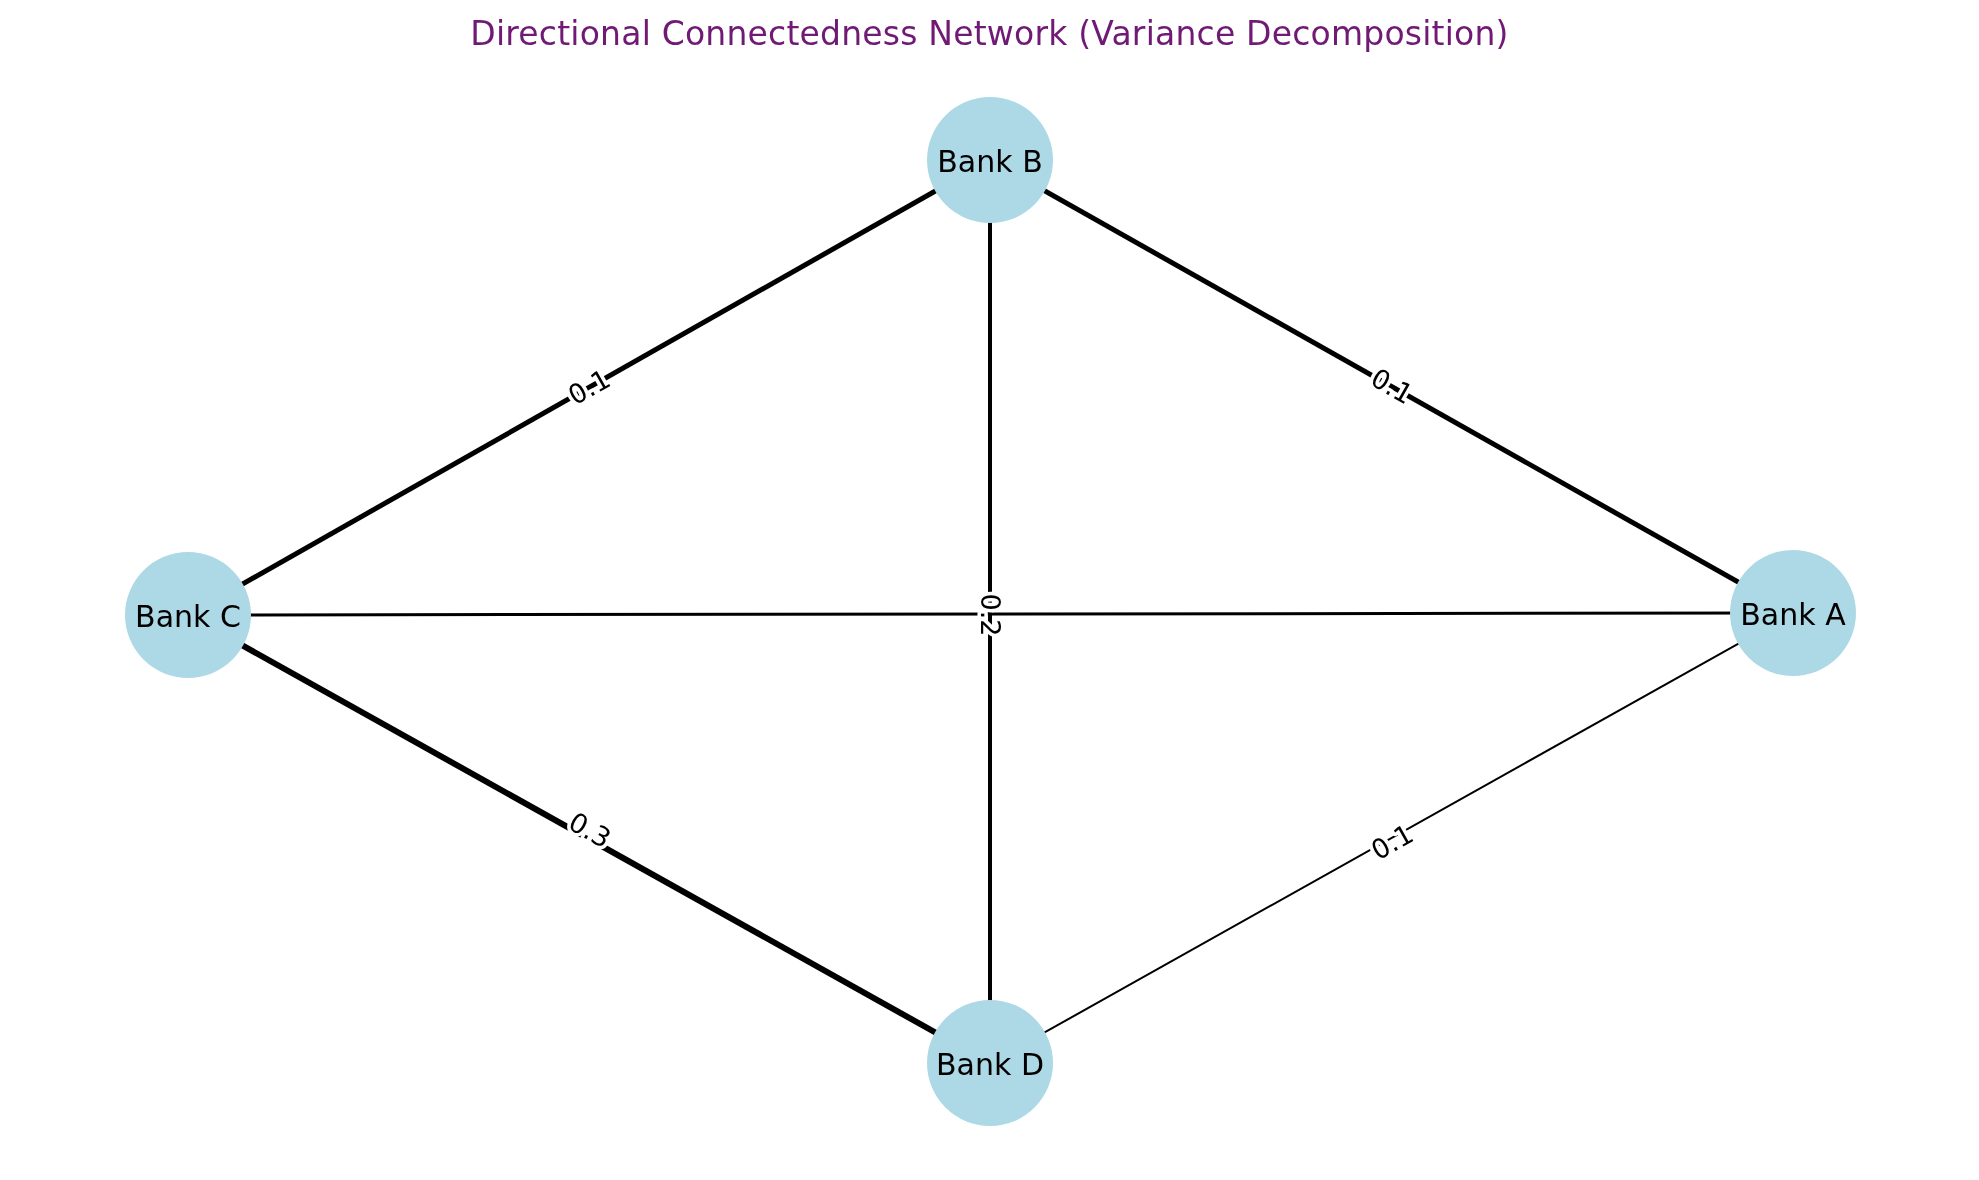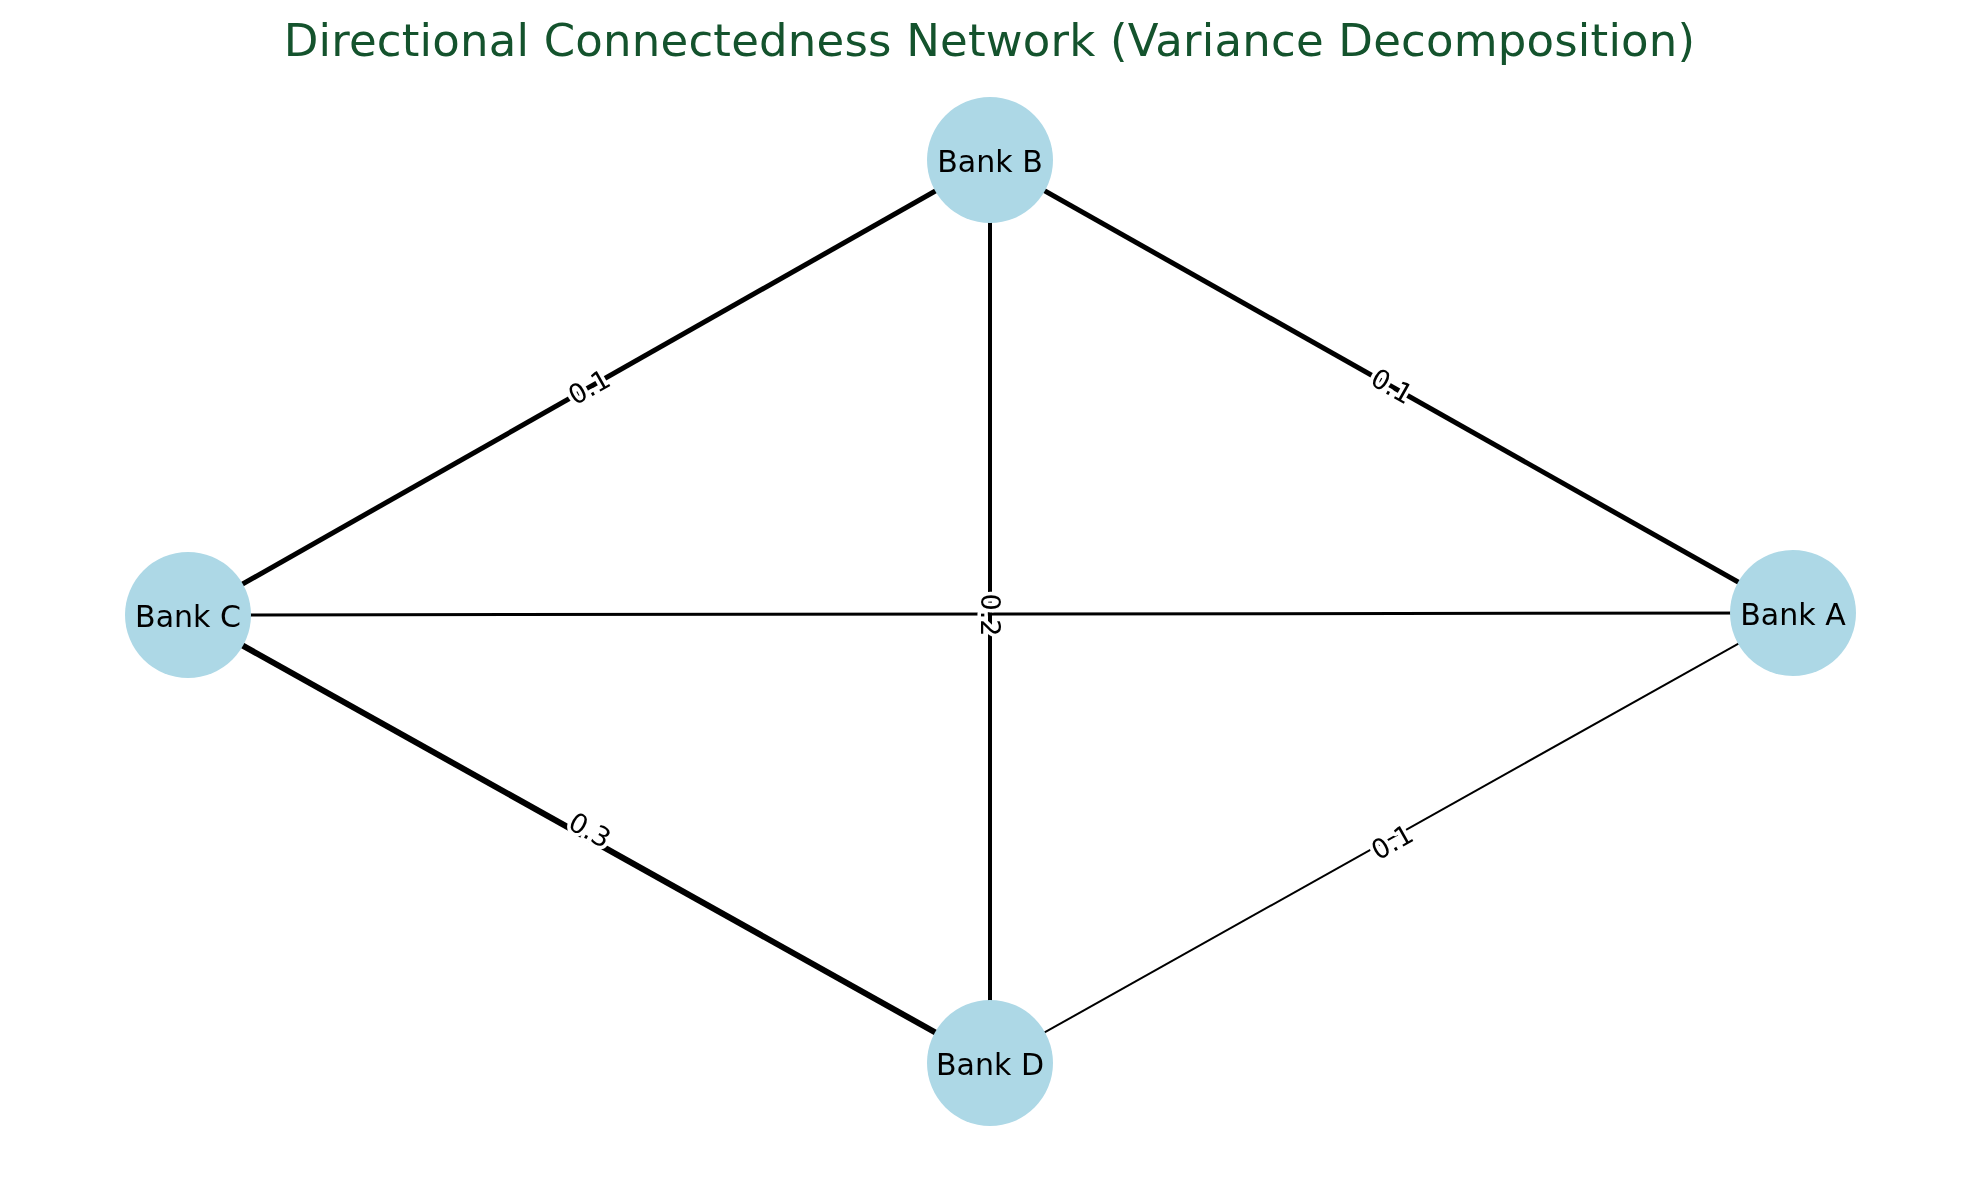--- a/index.html
+++ b/index.html
@@ -18,23 +18,23 @@
     width: 1979px;
     height: 1180px;
     background: #ffffff;
   }
   #chart-title {
     position: absolute;
     top: 14px;
     left: 0;
     width: 1979px;
     text-align: center;
-    font-size: 45px;
+    font-size: 33px;
     font-weight: 400;
-    color: #14532d;
+    color: #701a75;
     font-family: "DejaVu Sans", sans-serif;
     letter-spacing: 0.2px;
   }
   #network-svg {
     position: absolute;
     top: 0;
     left: 0;
     width: 1979px;
     height: 1180px;
   }

